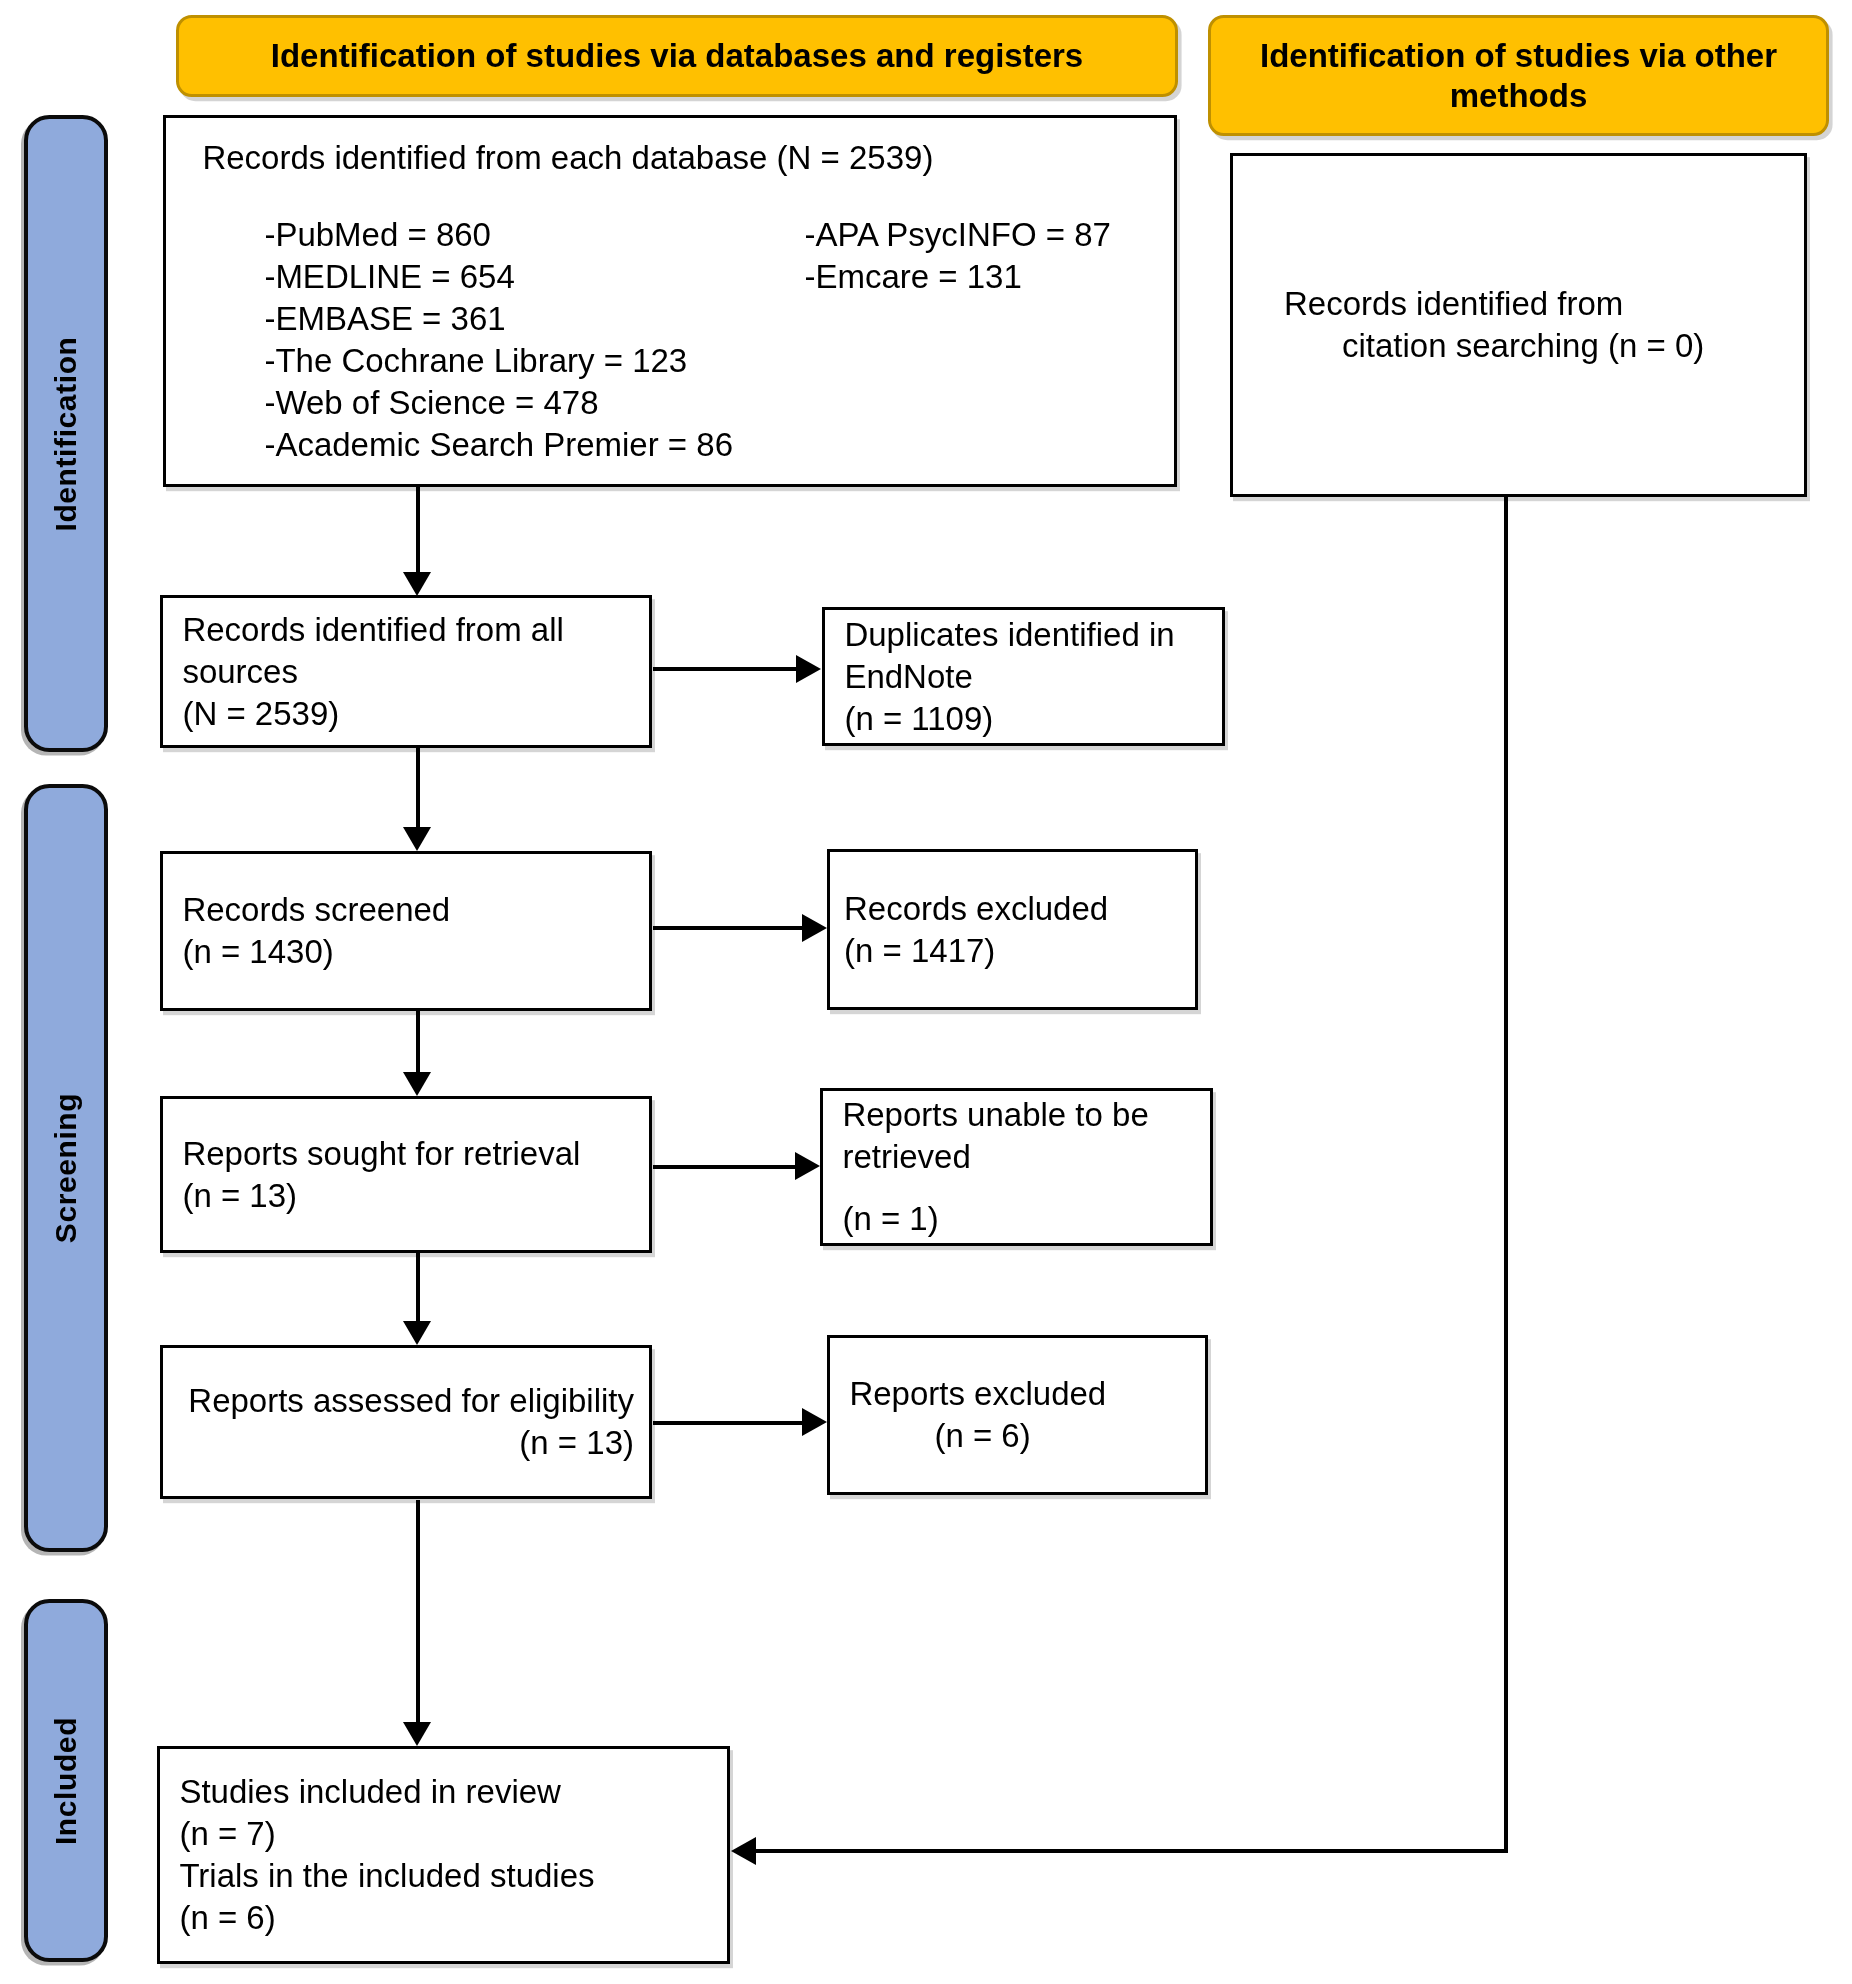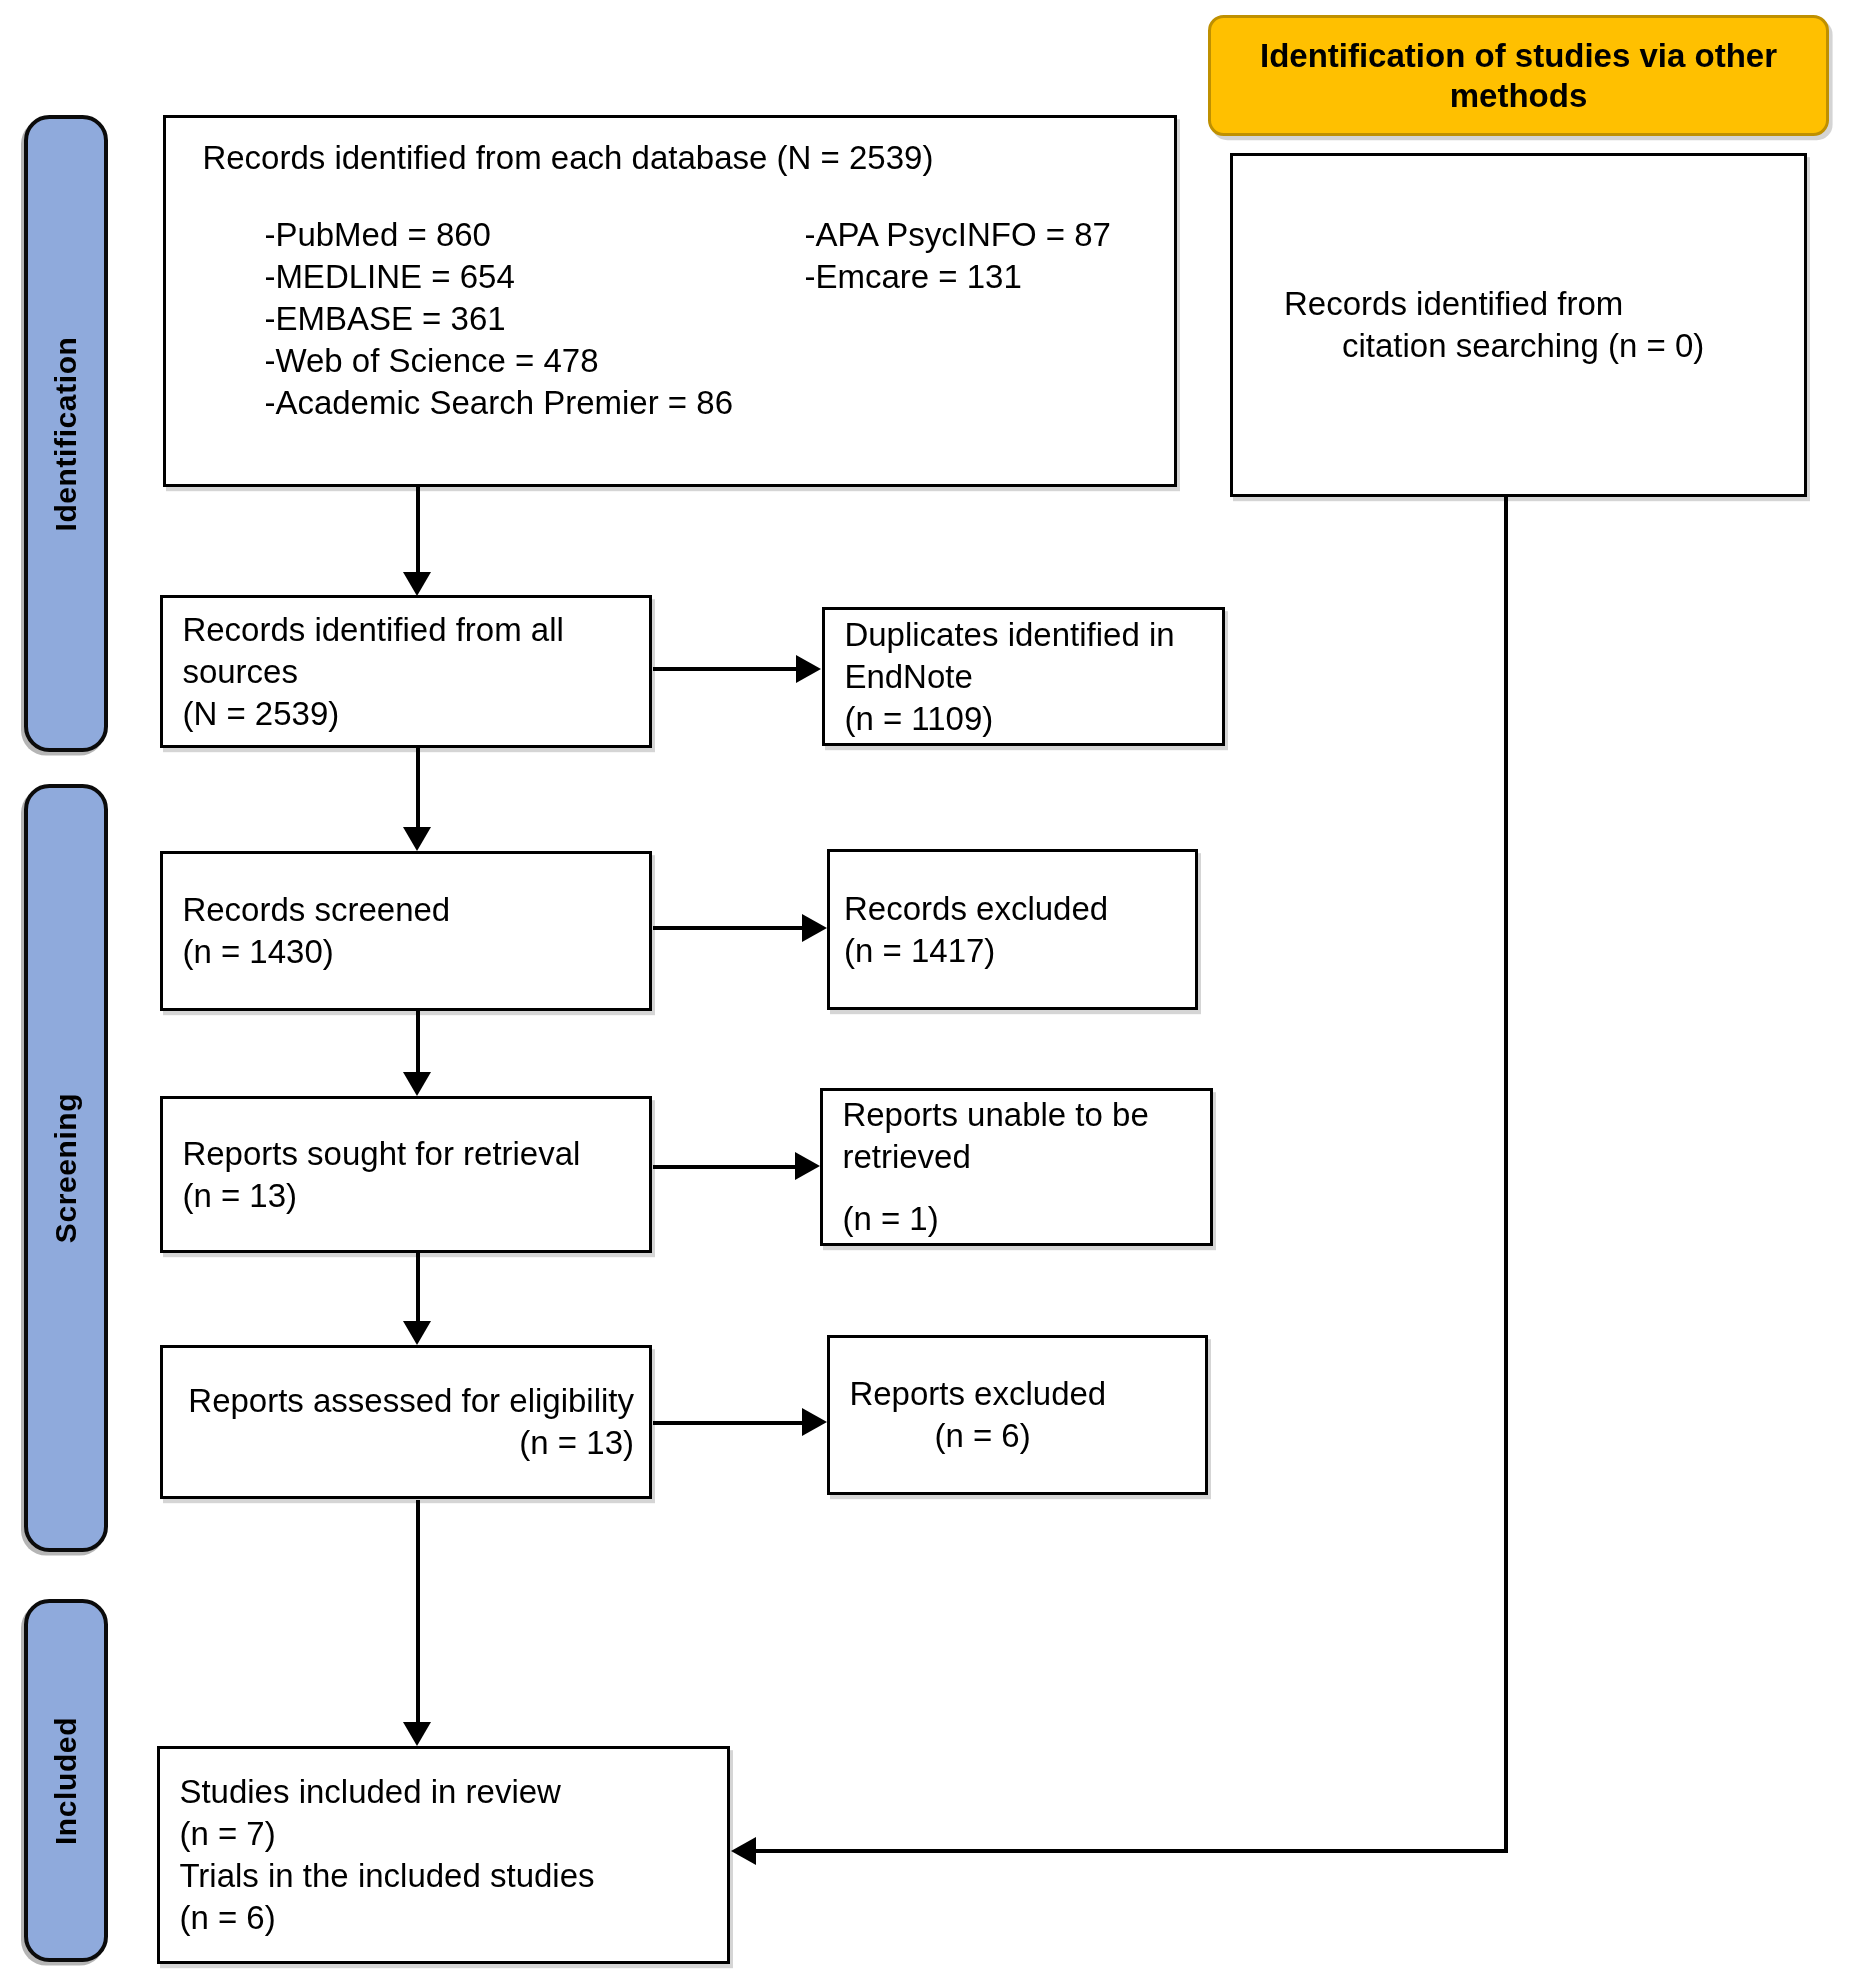--- a/index.html
+++ b/index.html
@@ -75,29 +75,31 @@
   <div class="pill" style="top:115px;height:637px;">
     <span>Identification</span>
   </div>
   <div class="pill" style="top:784px;height:768px;">
     <span>Screening</span>
   </div>
   <div class="pill" style="top:1599px;height:363px;">
     <span>Included</span>
   </div>
 
+  <div class="banner" id="banner-db">Identification of studies via databases and registers</div>
   <div class="banner" id="banner-other">Identification of studies via other methods</div>
 
   <div class="box" id="box-db">
     <div class="box-title">Records identified from each database (N = 2539)</div>
     <div class="db-cols">
       <div class="db-col-left">
         <div>-PubMed = 860</div>
         <div>-MEDLINE = 654</div>
         <div>-EMBASE = 361</div>
+        <div>-The Cochrane Library = 123</div>
         <div>-Web of Science = 478</div>
         <div>-Academic Search Premier = 86</div>
       </div>
       <div class="db-col-right">
         <div>-APA PsycINFO = 87</div>
         <div>-Emcare = 131</div>
       </div>
     </div>
   </div>
 

